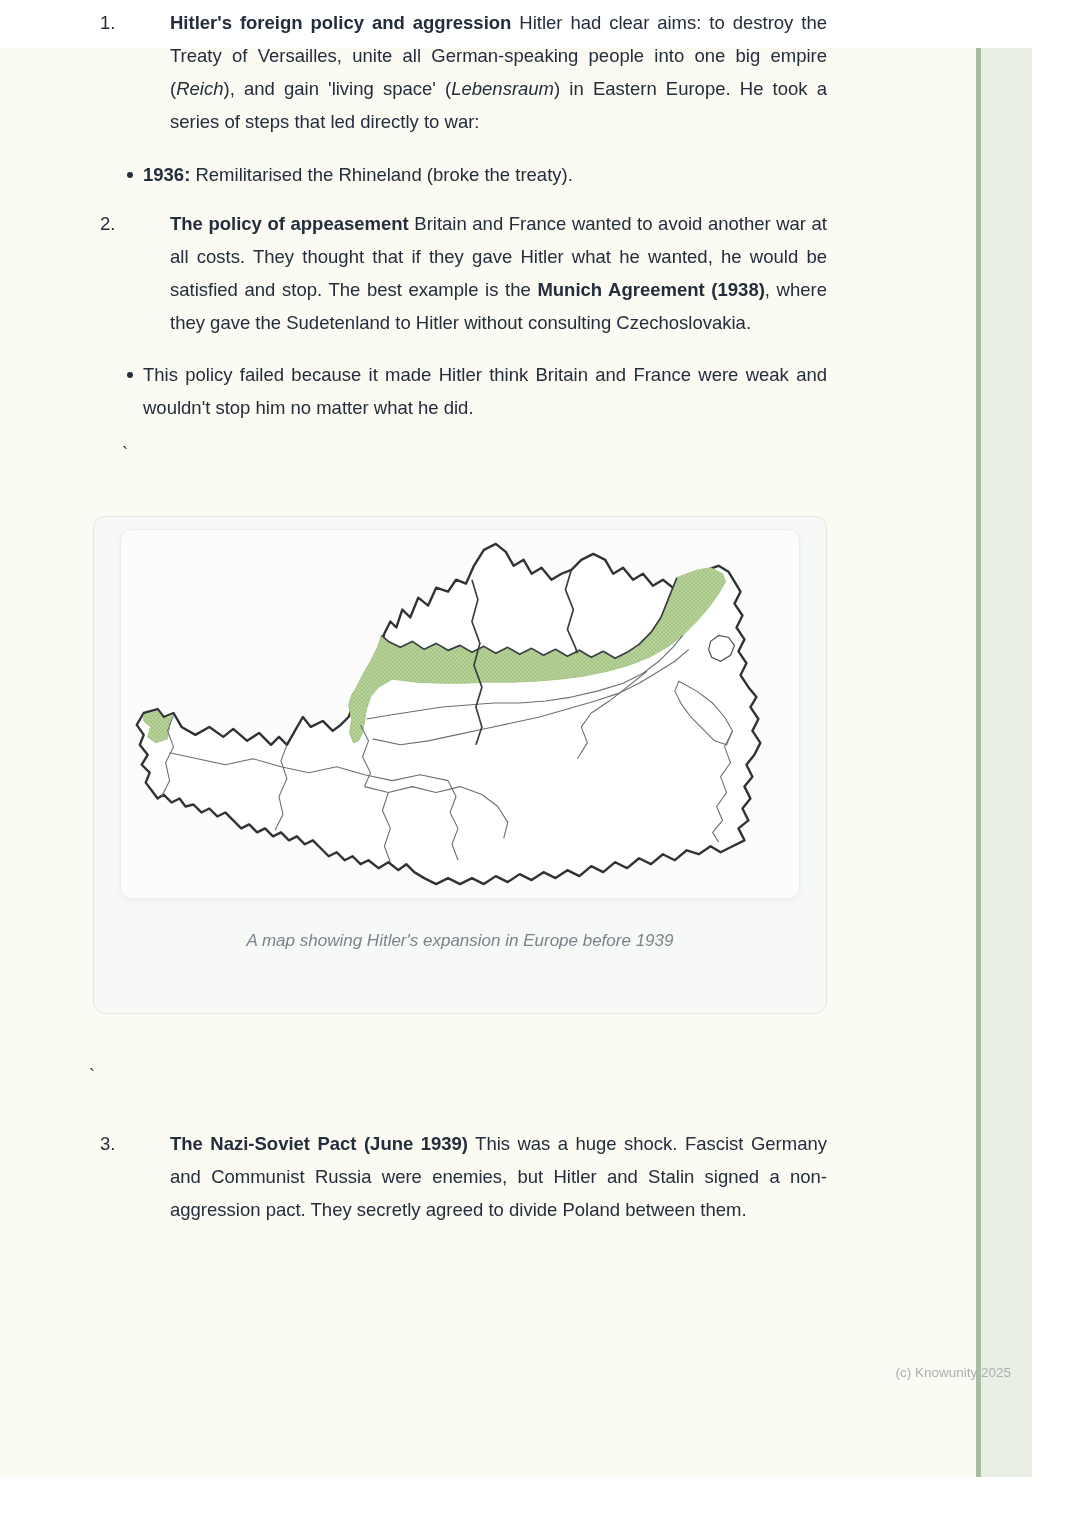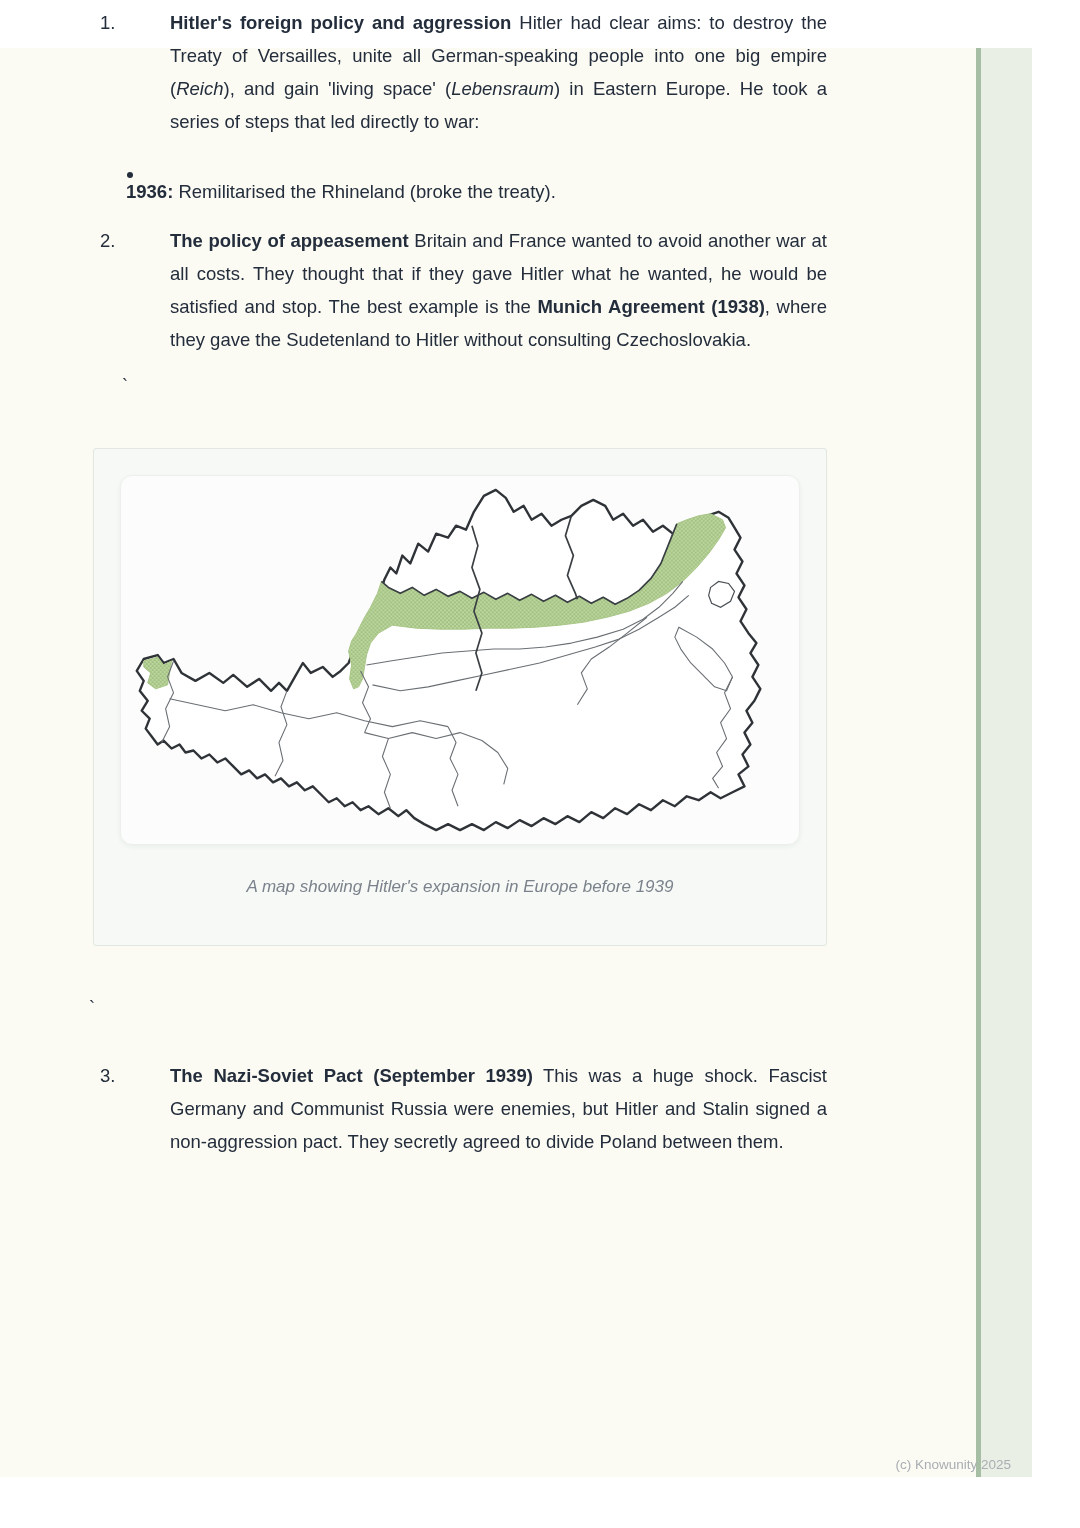--- a/index.html
+++ b/index.html
@@ -19,51 +19,51 @@
     background:#E9EFE4;border-left:5px solid #A6BFA4;box-sizing:border-box;
   }
   .content{
     position:absolute;left:100px;top:6px;width:727px;
     color:#232D3B;font-size:18.5px;line-height:33px;
   }
   .num-item{display:flex;}
   .num{flex:0 0 23px;}
   .ptext{flex:1;text-align:justify;margin-left:47px;}
   .bullets{margin:20px 0 0 0;padding:0;list-style:none;}
-  .bullets li{display:flex;margin:0 0 14px 26px;flex-direction:column;}
+  .bullets li{display:flex;margin:0 0 14px 26px;}
   .bullets li:last-child{margin-bottom:0;}
   .dotcell{flex:0 0 17px;position:relative;}
   .dot{
     position:absolute;left:1px;top:14px;width:6px;height:6px;border-radius:50%;
     background:#232D3B;
   }
   .btext{flex:1;text-align:justify;}
   .stray{font-size:18px;color:#2b3442;height:33px;}
   .stray.m1{margin-top:14px;margin-left:22px;}
   .stray.m2{margin-top:46px;margin-left:-11px;}
   .mt-item2{margin-top:16px;}
   .mt-sub{margin-top:19px;}
   .mt-item3{margin-top:34px;}
   .figure{
     margin-top:45px;margin-left:-7px;width:734px;height:498px;
     box-sizing:border-box;background:#F6F9F6;border:1px solid #E2E7E1;
-    border-radius:3px;padding:26px 26px 0 26px;overflow:hidden;
+    border-radius:12px;padding:12px 26px 0 26px;overflow:hidden;
   }
   .map-card{
     width:680px;height:370px;background:#FBFCFB;border:1px solid #ECEFEC;
     box-sizing:border-box;border-radius:12px;overflow:hidden;
     box-shadow:0 2px 5px rgba(40,60,40,0.05);
   }
   .map-card svg{display:block;width:678px;height:368px;}
   .caption{
     margin-top:30px;text-align:center;font-style:italic;
     font-size:17px;line-height:24px;color:#7B828B;
   }
   .watermark{
-    position:absolute;top:1456px;right:69px;z-index:5;
+    position:absolute;top:1364px;right:69px;z-index:5;
     font-size:13.5px;line-height:18px;color:#A9AEB4;
   }
 </style>
 </head>
 <body>
 
 <div class="canvas">
   <div class="paper"></div>
   <div class="accent-strip"></div>
 
@@ -81,20 +81,28 @@
           </span>
         <span class="btext"><span style="font-weight: 700;">1936:</span><span> Remilitarised the Rhineland (broke the treaty).</span></span>
       </li>
     </ul>
 
     <div class="num-item mt-item2">
       <div class="num">2.</div>
       <div class="ptext"><span style="font-weight: 700;">The policy of appeasement</span><span> Britain and France wanted to avoid another war at all costs. They thought that if they gave Hitler what he wanted, he would be satisfied and stop. The best example is the </span><span style="font-weight: 700;">Munich Agreement (1938)</span><span>, where they gave the Sudetenland to Hitler without consulting Czechoslovakia.</span></div>
     </div>
 
+    <ul class="bullets mt-sub" style="margin-top:19px">
+      <li>
+        <span class="dotcell">
+            <span class="dot"></span>
+          </span>
+        <span class="btext"><span>This policy failed because it made Hitler think Britain and France were weak and wouldn't stop him no matter what he did.</span></span>
+      </li>
+    </ul>
 
     <div class="stray m1">`</div>
 
     <div class="figure">
       <div class="map-card">
         <svg viewBox="0 0 680 370" role="img">
           <defs>
             <pattern id="stip" width="4" height="4" patternUnits="userSpaceOnUse">
               <rect width="4" height="4" fill="#BCD69E"></rect>
               <circle cx="1" cy="1" r="0.85" fill="#8AAE68"></circle>
@@ -132,19 +140,19 @@
           <path fill="#FFFFFF" stroke="#4A4F54" stroke-width="1.2" d="M592,112 L600,106 610,108 616,116 612,126 602,132 593,128 590,120 Z"></path>
         </svg>
       </div>
       <div class="caption">A map showing Hitler's expansion in Europe before 1939</div>
     </div>
 
     <div class="stray m2">`</div>
 
     <div class="num-item mt-item3">
       <div class="num">3.</div>
-      <div class="ptext"><span style="font-weight: 700;">The Nazi-Soviet Pact (September 1939)</span><span> This was a huge shock. Fascist Germany and Communist Russia were enemies, but Hitler and Stalin signed a non-aggression pact. They secretly agreed to divide Poland between them.</span></div>
+      <div class="ptext"><span style="font-weight: 700;">The Nazi-Soviet Pact (June 1939)</span><span> This was a huge shock. Fascist Germany and Communist Russia were enemies, but Hitler and Stalin signed a non-aggression pact. They secretly agreed to divide Poland between them.</span></div>
     </div>
 
   </div>
 
   <div class="watermark">(c) Knowunity 2025</div>
 </div>
 
 </body></html>

